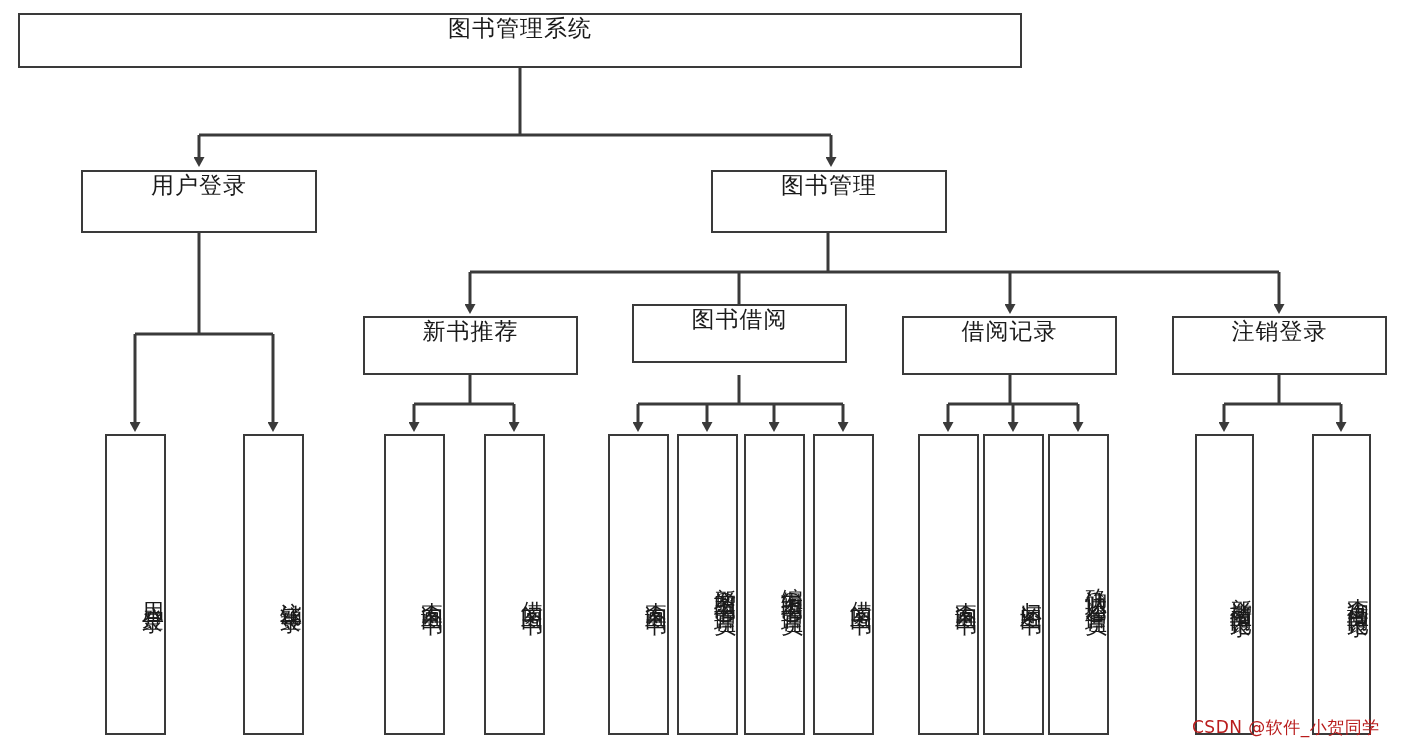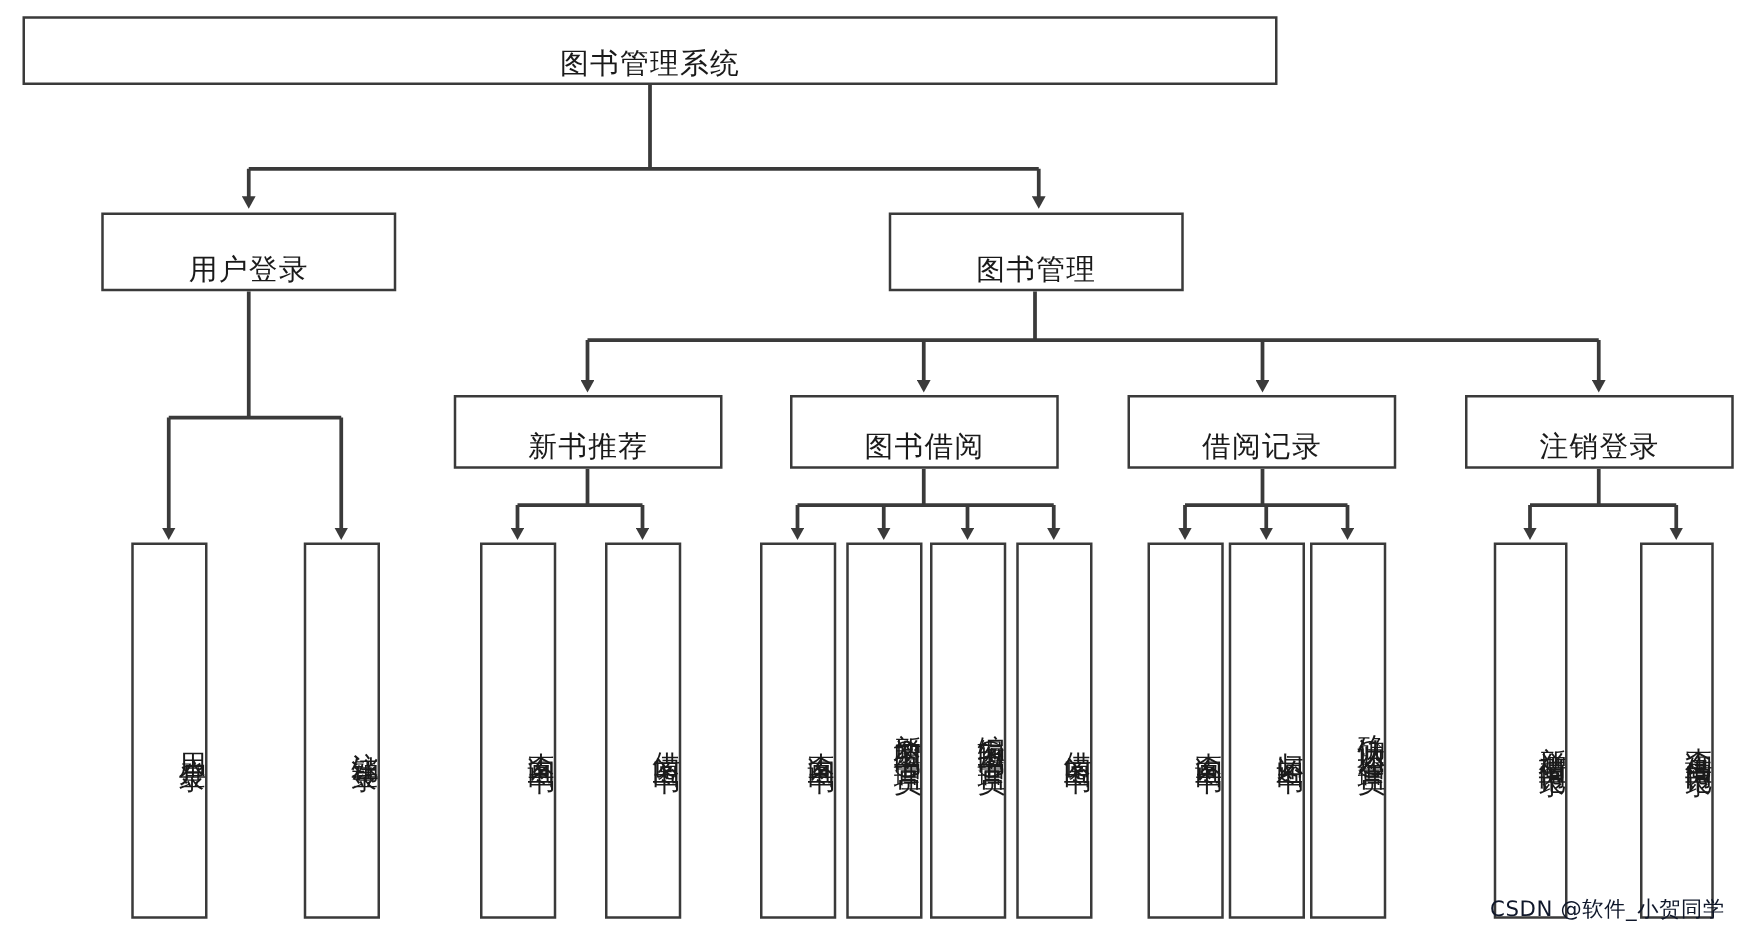--- a/index.html
+++ b/index.html
@@ -23,21 +23,21 @@
     width: 1405px;
     height: 747px;
     pointer-events: none;
   }
   .node {
     position: absolute;
     box-sizing: border-box;
     border: 2.5px solid #3a3a3a;
     background: #ffffff;
     display: flex;
-    align-items: flex-end;
+    align-items: flex-start;
     justify-content: center;
     color: #1a1a1a;
   }
   .node.horiz {
     font-size: 23px;
     letter-spacing: 1px;
     line-height: 1.2;
   }
   .node.root {
     font-size: 23px;
@@ -52,21 +52,21 @@
     letter-spacing: 4px;
     line-height: 1.0;
   }
   .node.leaf span {
     display: block;
     writing-mode: vertical-rl;
     text-orientation: upright;
   }
   .watermark {
     position: absolute;
-    color: #0f172a;
+    color: #b91c1c;
     font-size: 17px;
     letter-spacing: 0.5px;
     white-space: nowrap;
     font-family: "DejaVu Sans", "Liberation Sans", sans-serif;
   }
 </style>
 </head>
 <body>
 
 <div id="canvas">
@@ -130,21 +130,21 @@
   </div>
 
   <div class="node horiz" style="left:711px; top:170px; width:236px; height:63px;">
     <span>图书管理</span>
   </div>
 
   <div class="node horiz" style="left:363px; top:316px; width:215px; height:59px;">
     <span>新书推荐</span>
   </div>
 
-  <div class="node horiz" style="left:632px; top:316px; width:215px; height:59px;">
+  <div class="node horiz" style="left:632px; top:304px; width:215px; height:59px;">
     <span>图书借阅</span>
   </div>
 
   <div class="node horiz" style="left:902px; top:316px; width:215px; height:59px;">
     <span>借阅记录</span>
   </div>
 
   <div class="node horiz" style="left:1172px; top:316px; width:215px; height:59px;">
     <span>注销登录</span>
   </div>

